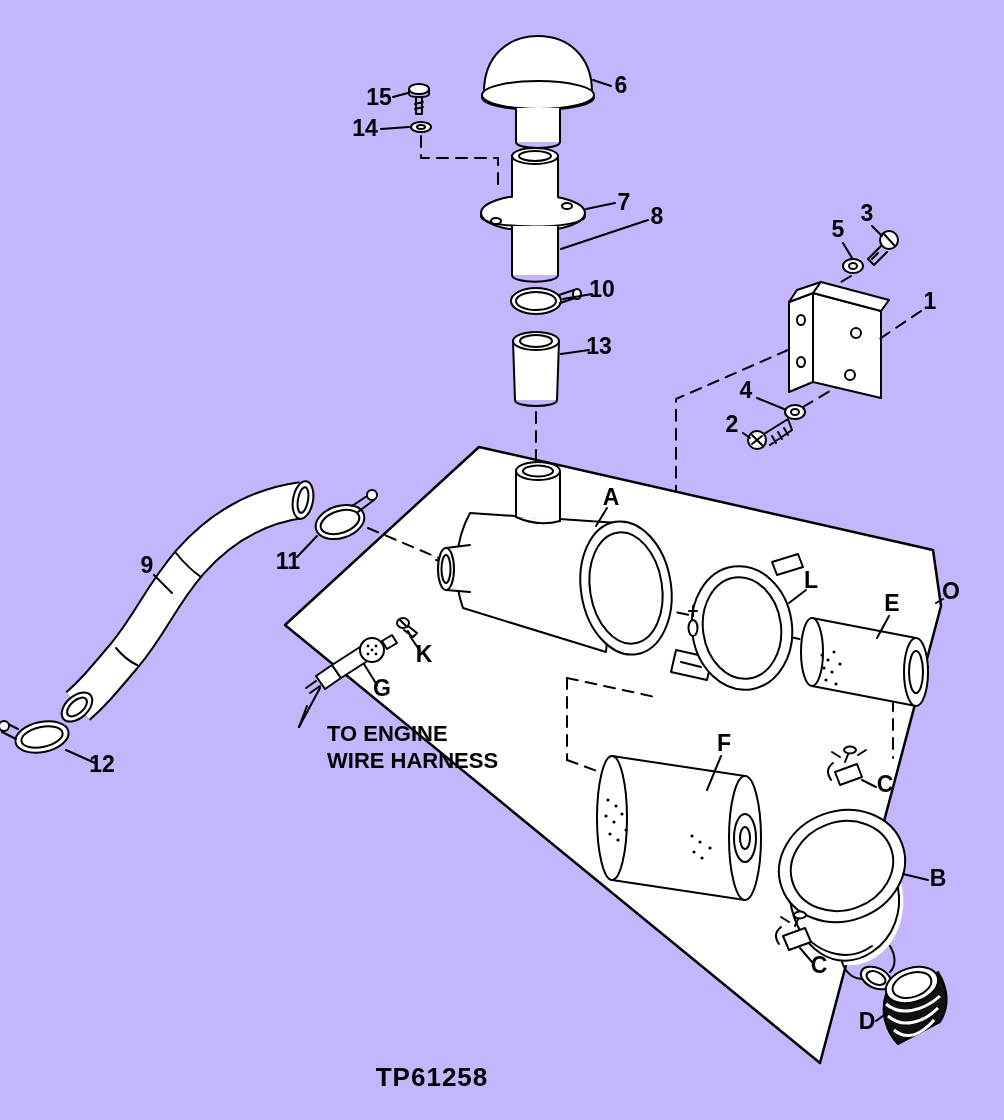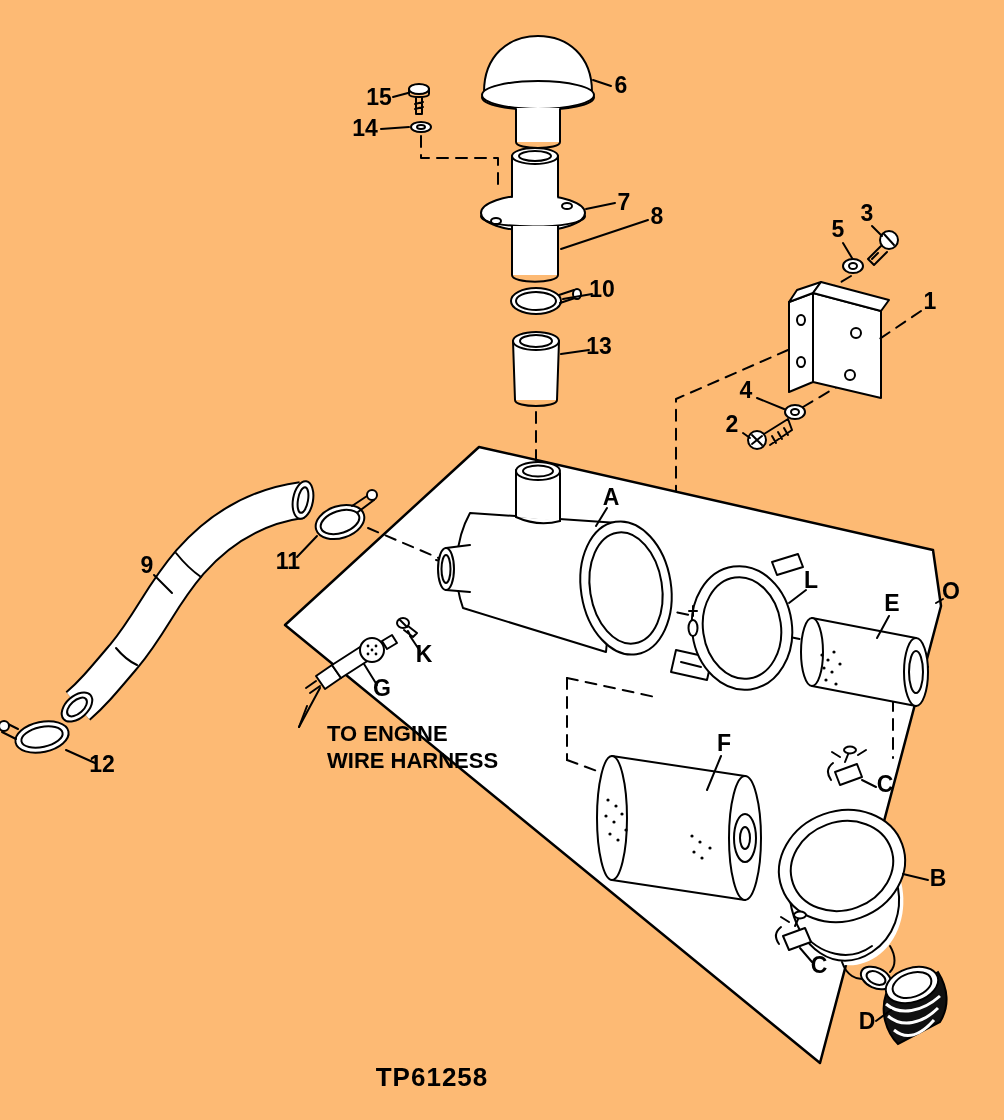--- a/index.html
+++ b/index.html
@@ -1,16 +1,16 @@
 <!DOCTYPE html>
 <html><head>
 <meta charset="utf-8">
 <style>
   html,body{margin:0;padding:0;background:#fff}
-  .stage{position:relative;width:1004px;height:1120px;background:#fdba74;font-family:"Liberation Sans",sans-serif;overflow:hidden}
+  .stage{position:relative;width:1004px;height:1120px;background:#c4b5fd;font-family:"Liberation Sans",sans-serif;overflow:hidden}
   svg{display:block}
   .ln{fill:none;stroke:#000;stroke-width:2;stroke-linecap:round;stroke-linejoin:round}
   .fw{fill:#fff;stroke:#000;stroke-width:2;stroke-linejoin:round}
   .dash{stroke-dasharray:11 8}
   .lbl{font-family:"Liberation Sans",sans-serif;font-size:23px;font-weight:bold;fill:#000}
   .note{font-family:"Liberation Sans",sans-serif;font-size:22px;font-weight:bold;fill:#000}
   .code{font-family:"Liberation Sans",sans-serif;font-size:26px;font-weight:bold;letter-spacing:1px;fill:#000}
   .dot{fill:#000;stroke:none}
 </style>
 </head>

